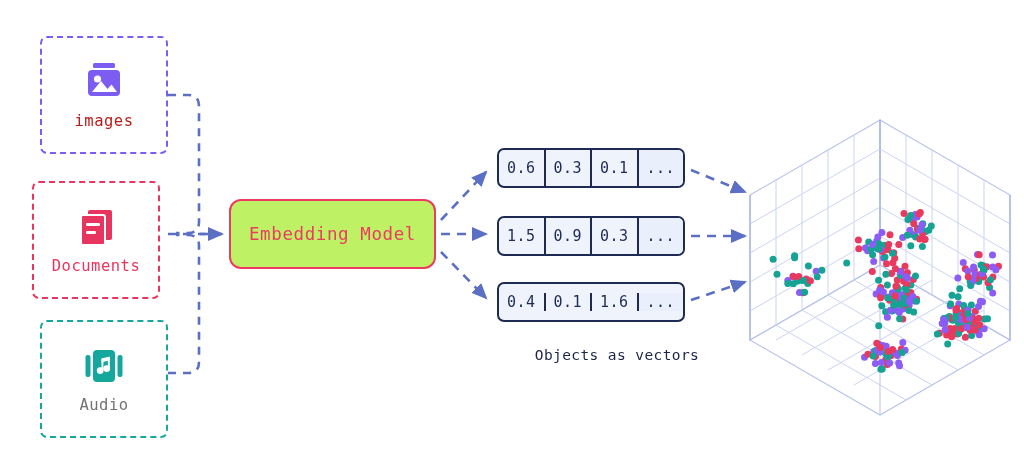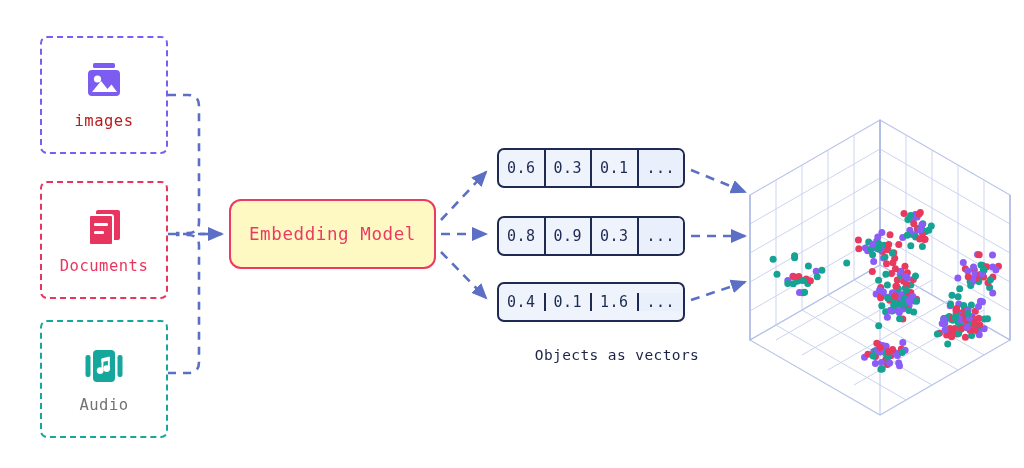--- a/index.html
+++ b/index.html
@@ -18,30 +18,30 @@
     display:flex;flex-direction:column;align-items:center;justify-content:center;
     box-sizing:border-box;
   }
   .src-label{
     margin-top:9px;font-size:15.5px;letter-spacing:.5px;
     font-family:"DejaVu Sans Mono","Liberation Mono",monospace;
     white-space:nowrap;
   }
   #box-images{left:40px;top:36px;border-color:#7d5cf2;}
   #box-images .src-label{color:#b91c1c;}
-  #box-docs{left:40px;top:181px;border-color:#e8355f;}
+  #box-docs{left:32px;top:181px;border-color:#e8355f;}
   #box-docs .src-label{color:#e8355f;}
   #box-audio{left:40px;top:320px;border-color:#15a79c;}
   #box-audio .src-label{color:#737373;}
   .src-icon{width:44px;height:42px;display:block;}
 
   
   #model-box{
     position:absolute;left:229px;top:199px;width:207px;height:70px;
-    border-radius:12px;border:2.5px solid #ec3a62;background:#fef9c3;
+    border-radius:12px;border:2.5px solid #ec3a62;background:#bef264;
     display:flex;align-items:center;justify-content:center;box-sizing:border-box;
   }
   #model-label{
     color:#ec3a62;font-size:17.5px;letter-spacing:.6px;white-space:nowrap;
     font-family:"DejaVu Sans Mono","Liberation Mono",monospace;
   }
 
   
   .vec-row{
     position:absolute;left:497px;width:188px;height:40px;
@@ -511,21 +511,21 @@
   <span id="model-label">Embedding Model</span>
 </div>
 
 <div class="vec-row" id="vec-0">
   <span class="vec-cell">0.6</span>
   <span class="vec-cell">0.3</span>
   <span class="vec-cell">0.1</span>
   <span class="vec-cell">...</span>
 </div>
 <div class="vec-row" id="vec-1">
-  <span class="vec-cell">0.8</span>
+  <span class="vec-cell">1.5</span>
   <span class="vec-cell">0.9</span>
   <span class="vec-cell">0.3</span>
   <span class="vec-cell">...</span>
 </div>
 <div class="vec-row" id="vec-2">
   <span class="vec-cell">0.4</span>
   <span class="vec-cell">0.1</span>
   <span class="vec-cell">1.6</span>
   <span class="vec-cell">...</span>
 </div>

